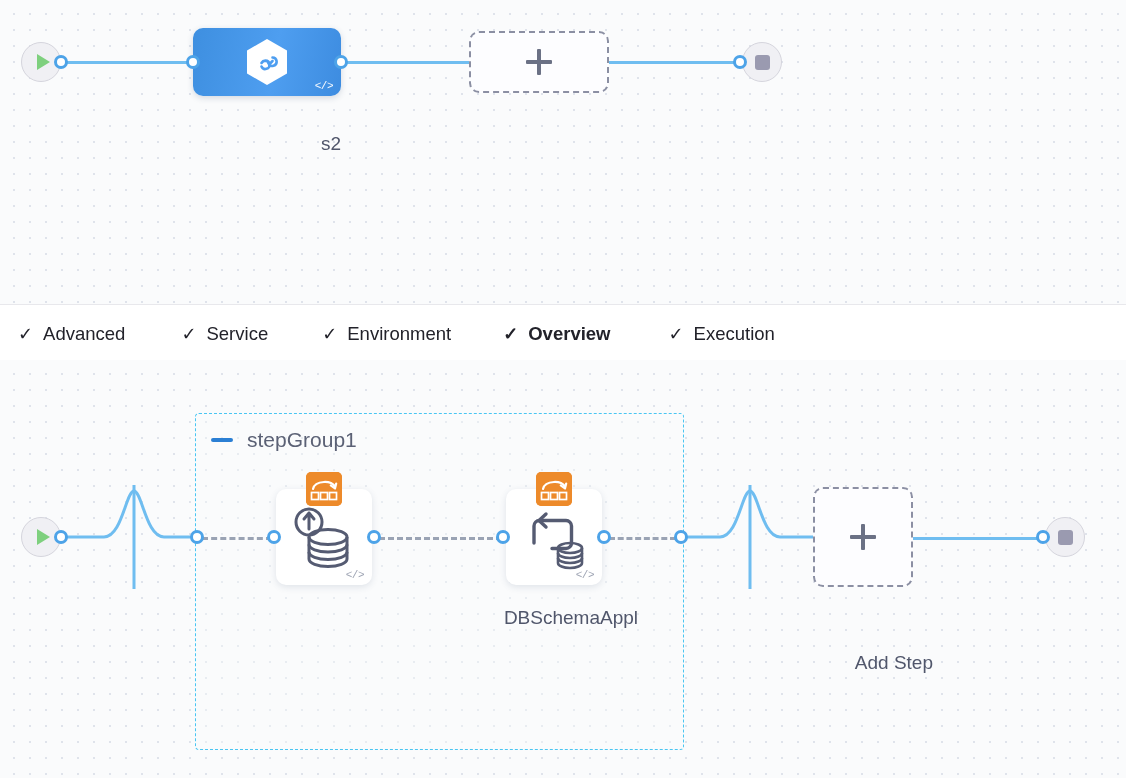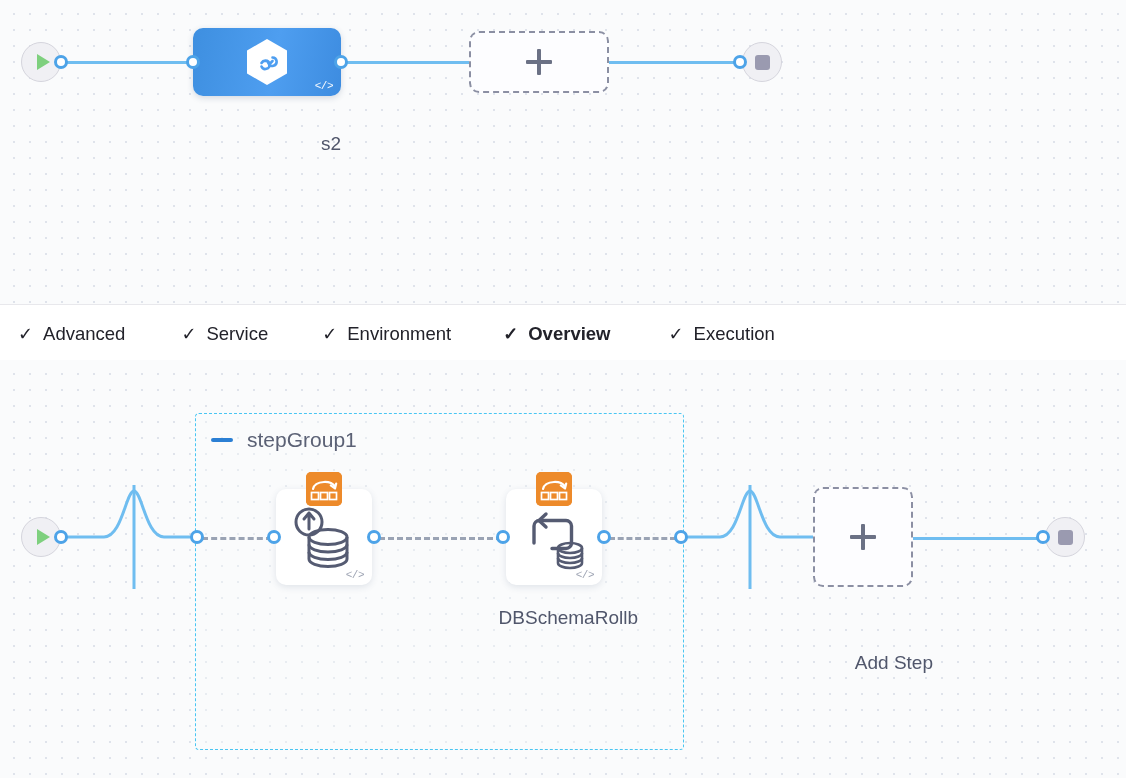--- a/index.html
+++ b/index.html
@@ -309,21 +309,21 @@
           <ellipse cx="64" cy="59" rx="12" ry="5"></ellipse>
           <path d="M52 59 V74 c0 2.8 5.4 5 12 5 s12 -2.2 12 -5 V59"></path>
           <path d="M52 64 c0 2.8 5.4 5 12 5 s12 -2.2 12 -5"></path>
           <path d="M52 69 c0 2.8 5.4 5 12 5 s12 -2.2 12 -5"></path>
         </g>
       </svg>
       <span class="code-badge grey">&lt;/&gt;</span>
     </div>
     <div class="port" style="left:597px; top:170px;"></div>
     <div class="node-label" style="left:470px; top:242px; width:168px;">
-      <div>DBSchemaRollb</div>
+      <div>DBSchemaAppl</div>
     </div>
 
     <div class="link dashed" style="left:609px; top:176.5px; width:67px;"></div>
     <div class="port" style="left:674px; top:170px;"></div>
 
     <svg style="position:absolute; left:684px; top:125px; width:135px; height:110px; z-index:2;">
       <path d="M0 52 H36 C54 52 58 6 66 6" fill="none" stroke="#6fbdf0" stroke-width="3"></path>
       <path d="M66 6 C74 6 78 52 96 52 H132" fill="none" stroke="#6fbdf0" stroke-width="3"></path>
       <line x1="66" y1="0" x2="66" y2="104" stroke="#6fbdf0" stroke-width="3"></line>
     </svg>

